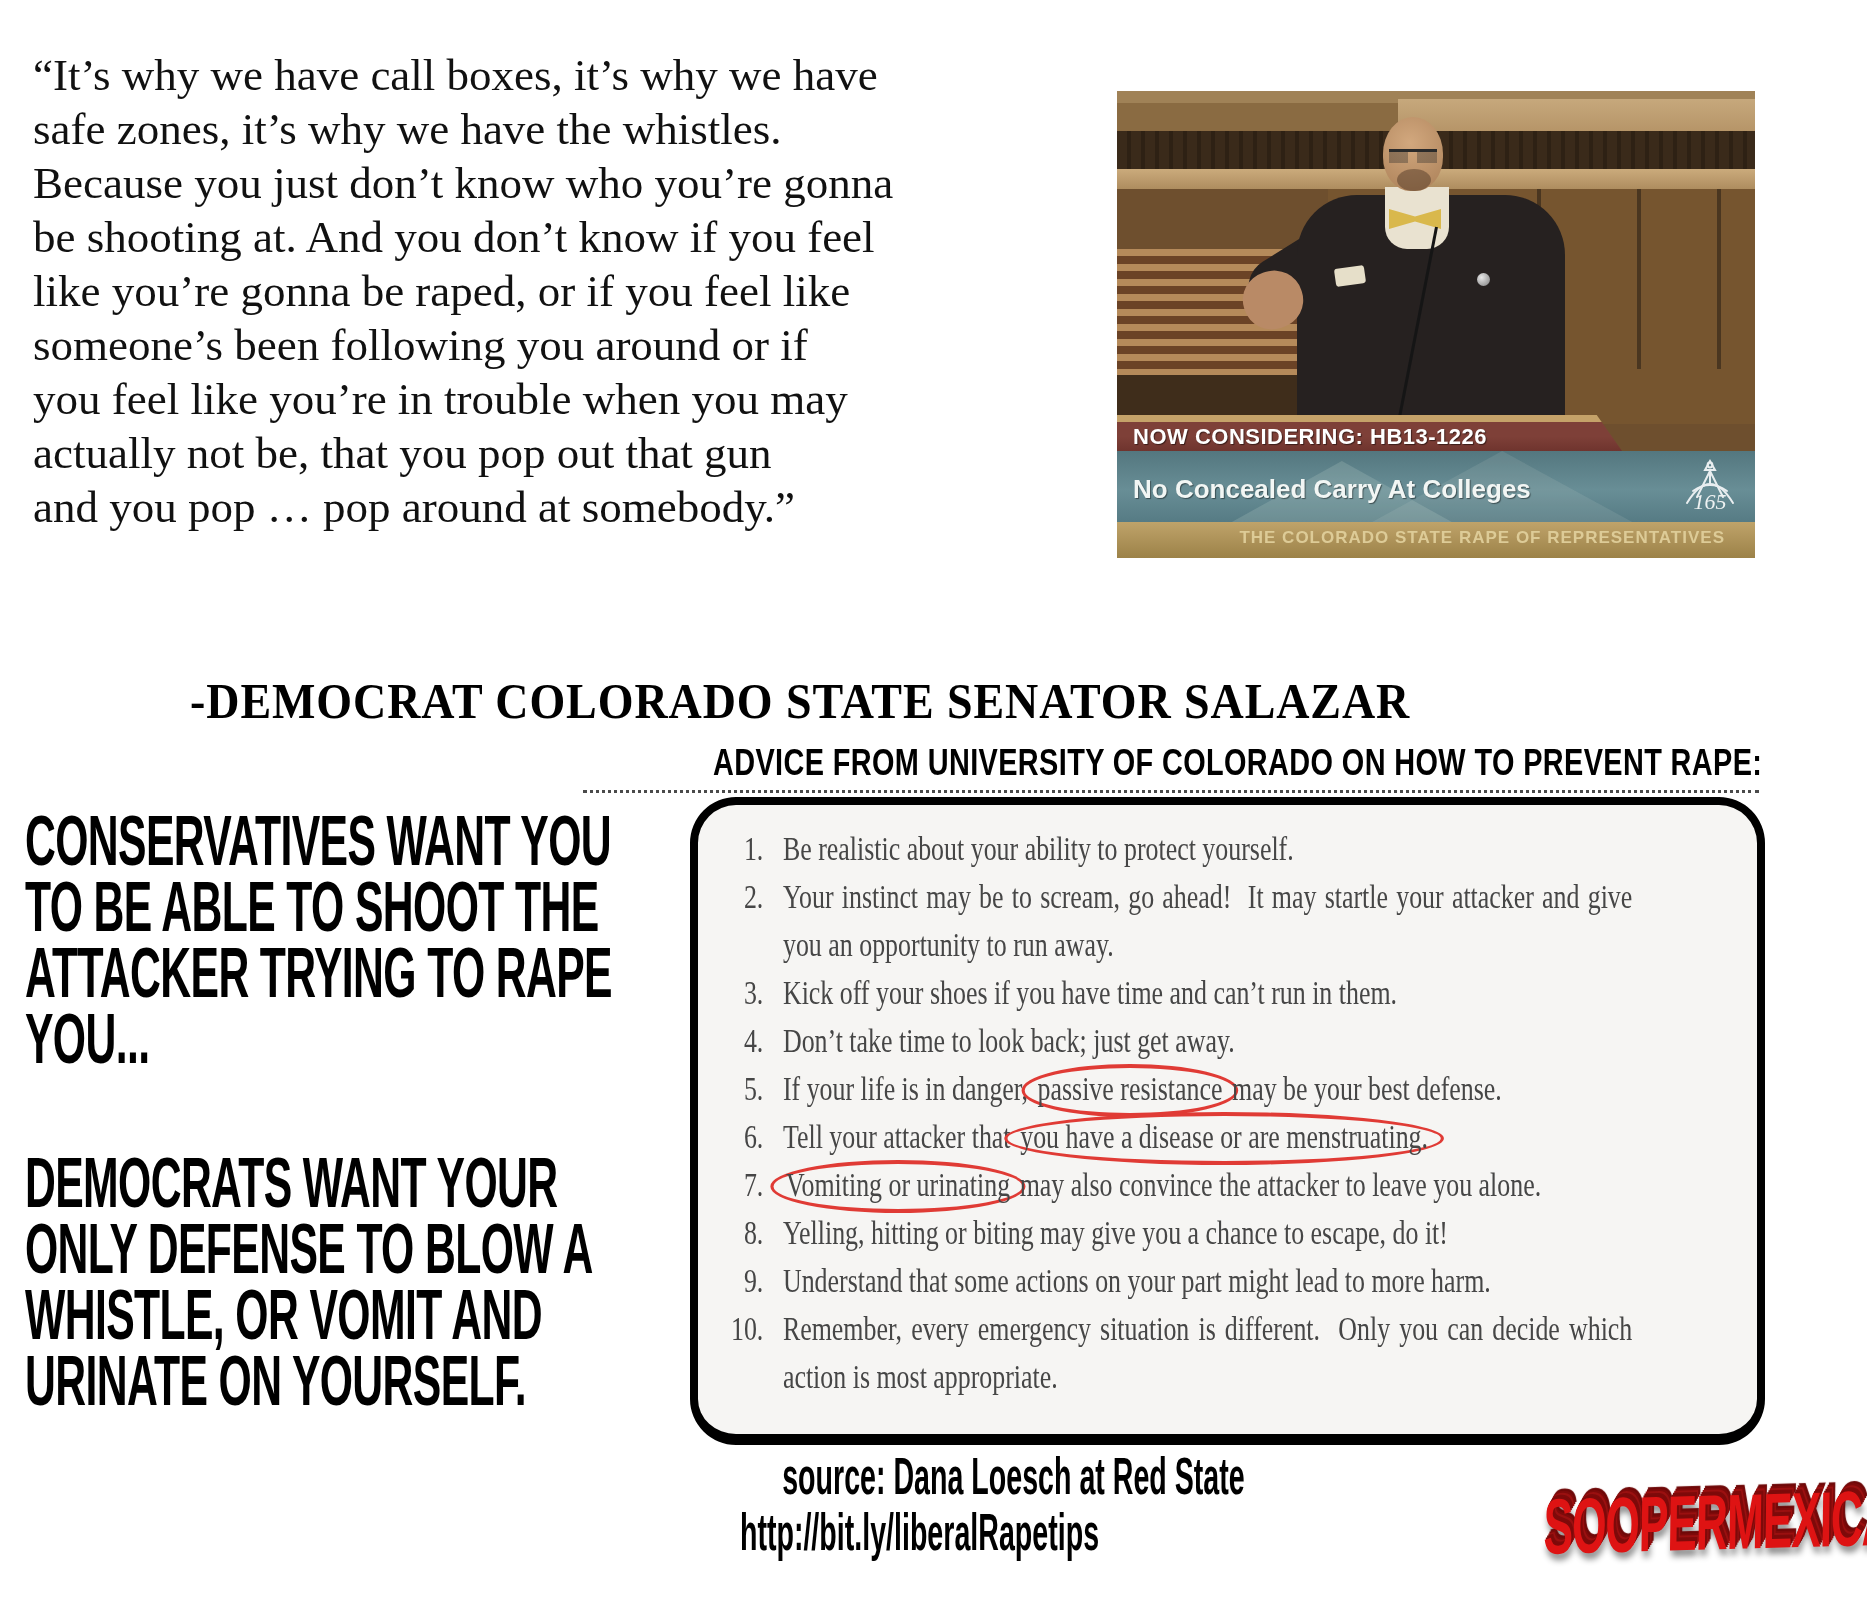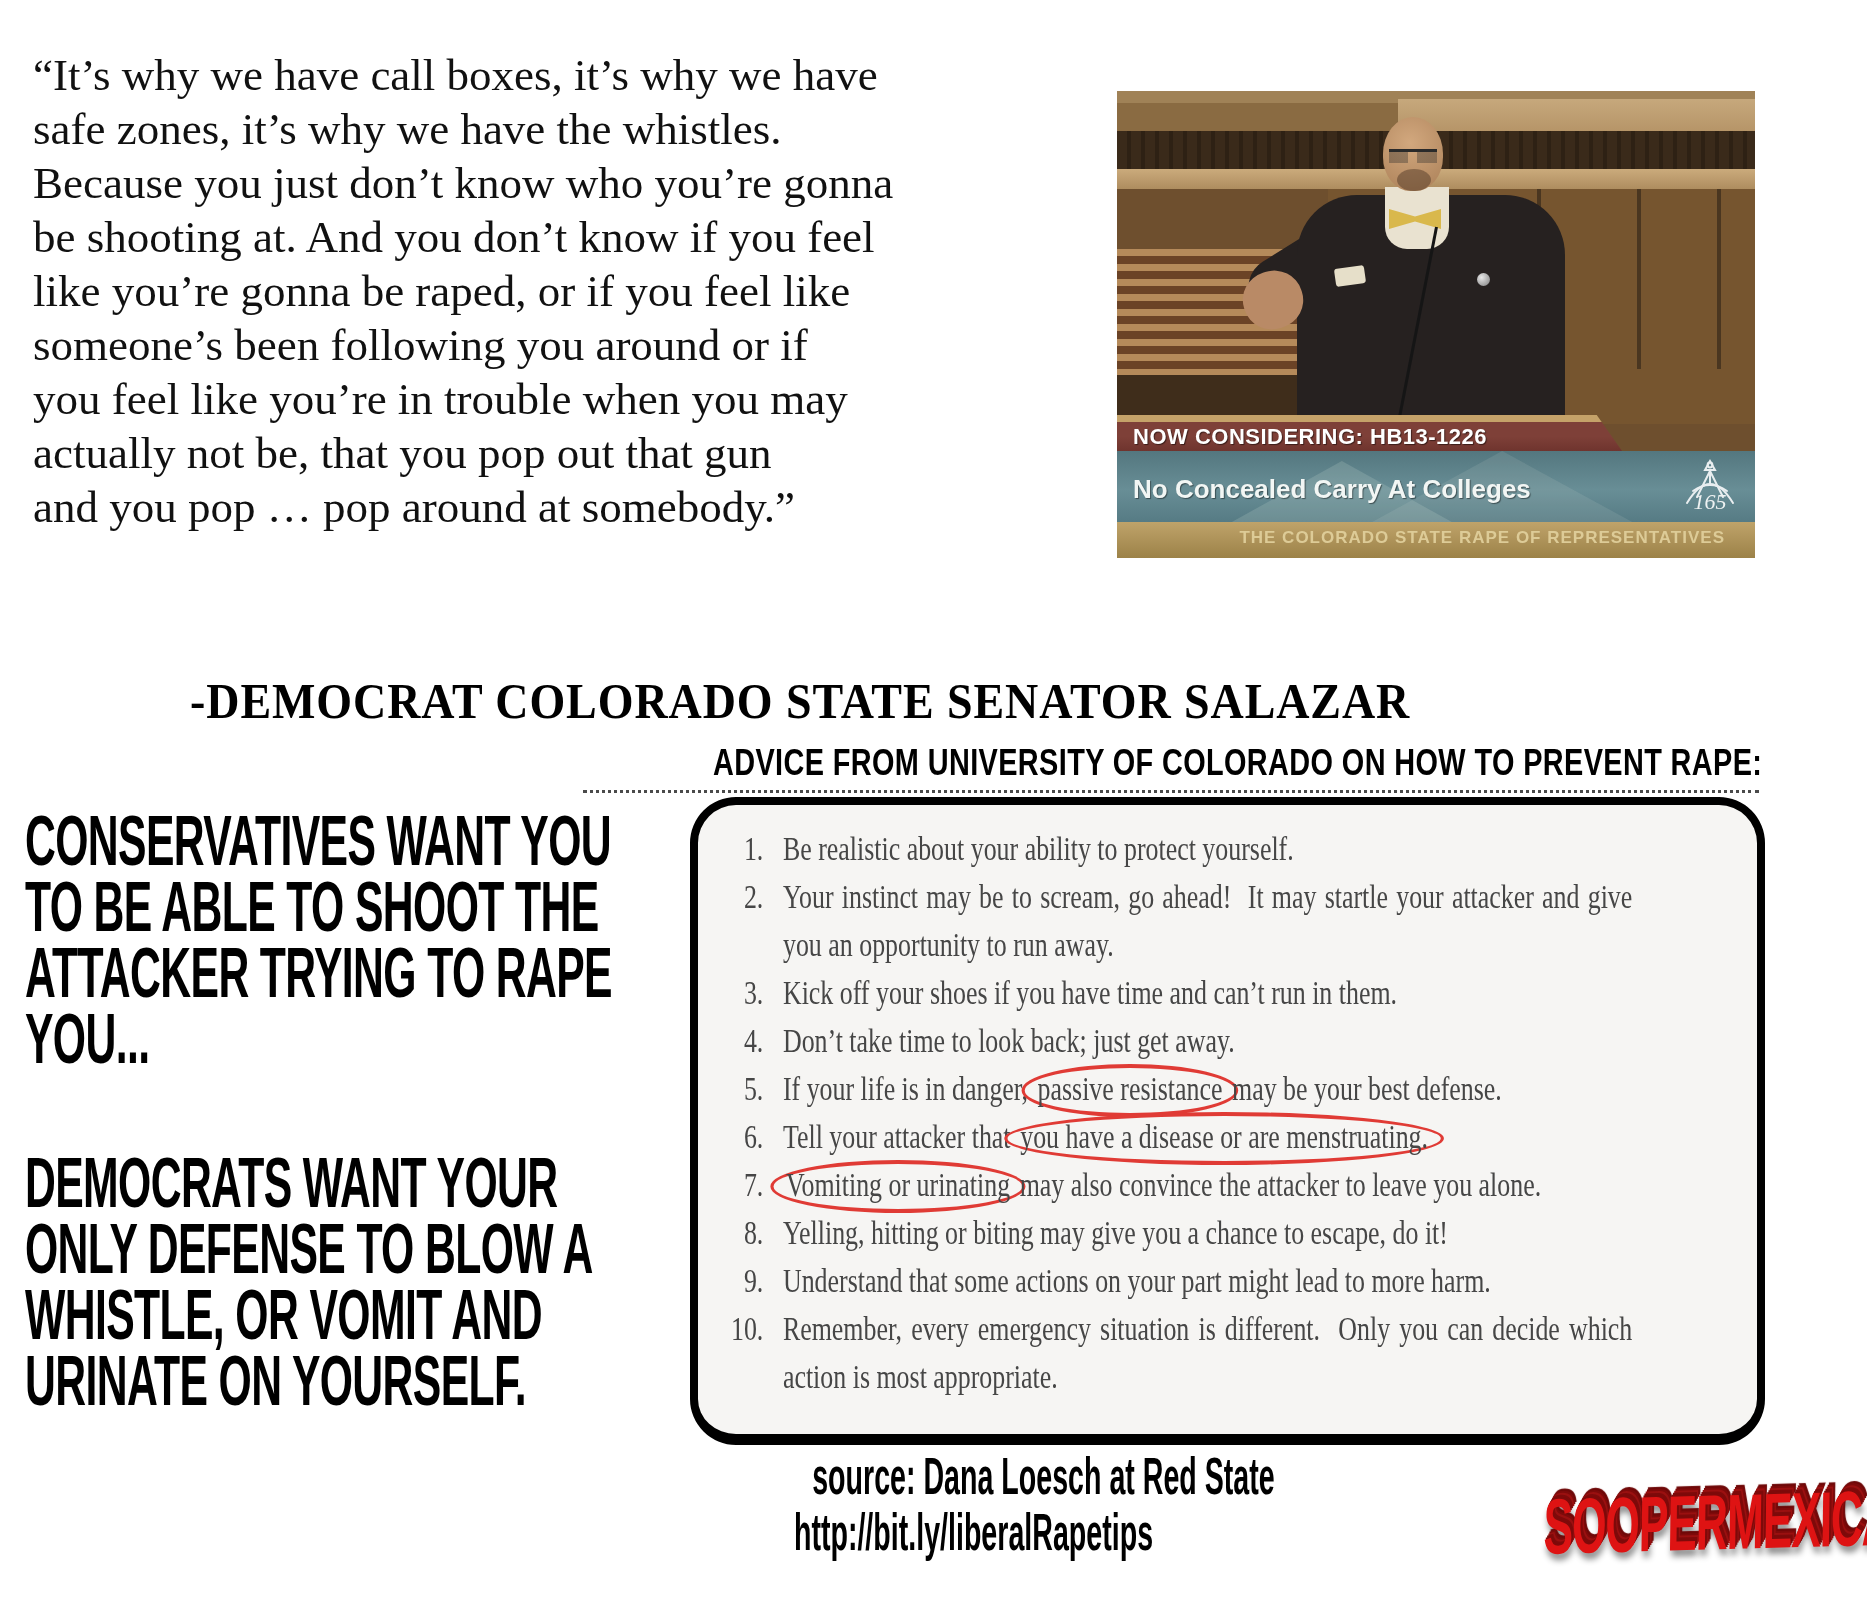--- a/index.html
+++ b/index.html
@@ -47,21 +47,21 @@
           padding:3px 16px 6px;margin:-3px -16px -6px;white-space:nowrap;}
 
   
   .left-caption{position:absolute;left:25px;width:1200px;}
   .left-caption .squeeze{display:inline-block;transform:scaleX(0.61);transform-origin:top left;
           font-weight:700;font-size:70px;line-height:66px;letter-spacing:-1px;
           color:#000;white-space:pre-line;}
   .left1{top:808px;} .left2{top:1150px;}
 
   
-  .source{position:absolute;left:623px;top:1450px;width:700px;text-align:center;}
+  .source{position:absolute;left:593px;top:1450px;width:700px;text-align:left;}
   .source .line{height:56px;}
   .source .squeeze{display:inline-block;transform:scaleX(0.55);transform-origin:center;
           font-weight:700;font-size:52px;line-height:52px;color:#000;white-space:nowrap;}
 
   
   .watermark{position:absolute;left:1400px;top:1480px;width:420px;text-align:center;
           transform:rotate(-1.5deg);}
   .watermark .squeeze{display:inline-block;transform:scaleX(0.57) skewX(-4deg);transform-origin:center;
           font-weight:700;font-size:78px;letter-spacing:-2px;color:var(--watermark_red);white-space:nowrap;
           text-shadow:2px -2px 0 var(--watermark_dark),4px -4px 0 var(--watermark_dark),

